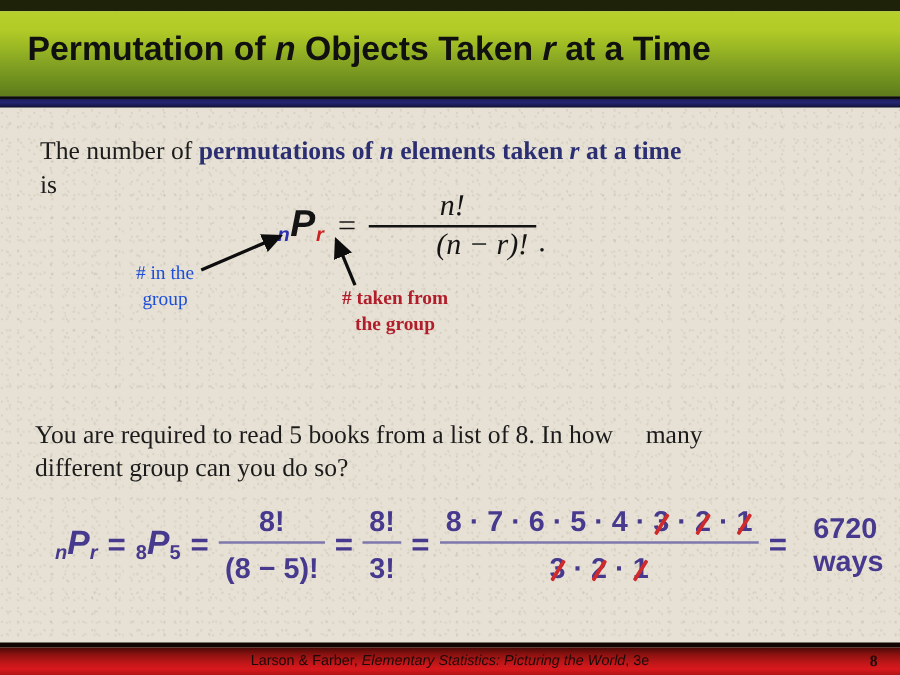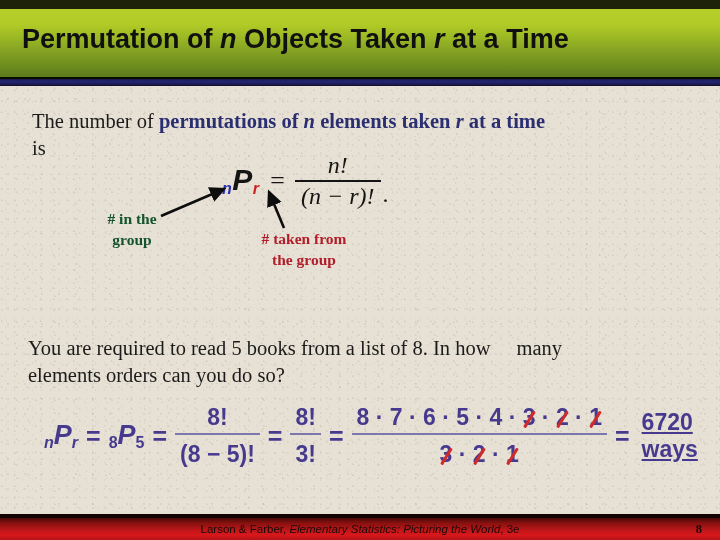--- a/index.html
+++ b/index.html
@@ -133,42 +133,43 @@
     font-size: 24px;
   }
   .frac .bar {
     width: 100%;
     height: 2px;
     background: #141414;
   }
   .frac .den {
     padding: 1px 6px 0 6px;
     font-size: 24px;
+    margin-left: 48px;
   }
   .period {
     align-self: flex-end;
     margin-left: 2px;
     margin-bottom: 2px;
     font-size: 24px;
   }
 
   
   .ann-blue {
     position: absolute;
     left: 84px; top: 208px;
     width: 96px;
     text-align: center;
-    color: #14532d;
+    color: #1d4ed8;
     font-size: 15.5px;
     line-height: 21px;
-    font-weight: 700;
+    font-weight: 400;
   }
   .ann-red {
     position: absolute;
-    left: 236px; top: 228px;
+    left: 248px; top: 228px;
     width: 136px;
     text-align: center;
     color: #b11d2a;
     font-size: 15.5px;
     line-height: 21px;
     font-weight: 600;
   }
   .arrows {
     position: absolute;
     left: 0; top: 0;
@@ -249,22 +250,21 @@
     top: 52%;
     height: 3px;
     background: #d02a2a;
     transform: rotate(-58deg);
     transform-origin: center;
     border-radius: 1px;
   }
   .ways {
     font-size: 23px;
     font-weight: bold;
-    margin-left: 4px;
-    text-decoration: underline;
+    margin-left: 13px;
   }
 
   
   .footer {
     position: absolute;
     left: 0; bottom: 0;
     width: 720px;
     height: 26px;
   }
   .footer-top {
@@ -339,21 +339,21 @@
         <path d="M0,0 L6.4,3 L0,6 z" fill="#0d0d0d"></path>
       </marker>
     </defs>
     <line x1="161" y1="216" x2="224" y2="189" stroke="#0d0d0d" stroke-width="2.6" marker-end="url(#ah)"></line>
     <line x1="284" y1="228" x2="269" y2="192" stroke="#0d0d0d" stroke-width="2.6" marker-end="url(#ah)"></line>
   </svg>
 
   <div class="example">
     <br>
     <span>You are required to read 5 books from a list of 8. In how</span><span class="gap"></span><span>many</span><br>
-    <span>elements orders can you do so?</span>
+    <span>different group can you do so?</span>
   </div>
 
   <div class="solution">
     <span class="sym"><span class="sb">n</span><span>P</span><span class="sb">r</span></span>
     <span class="eqs">=</span>
     <span class="sym"><span class="sbn">8</span><span>P</span><span class="sbn">5</span></span>
     <span class="eqs">=</span>
     <span class="pfrac">
       <span class="pnum">8!</span>
       <span class="pbar"></span>

